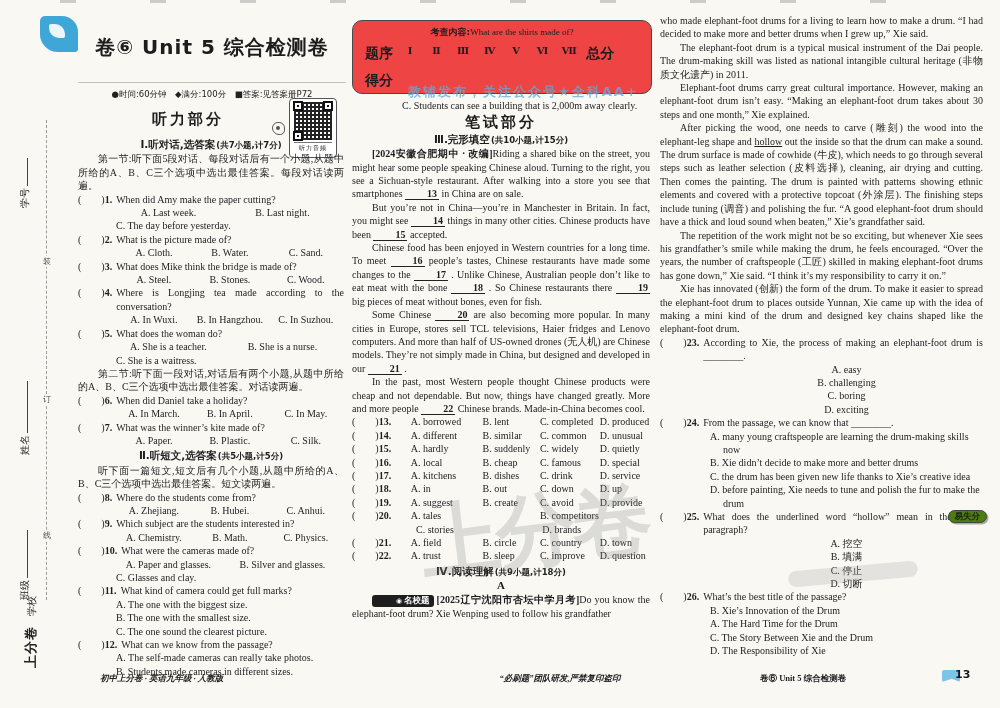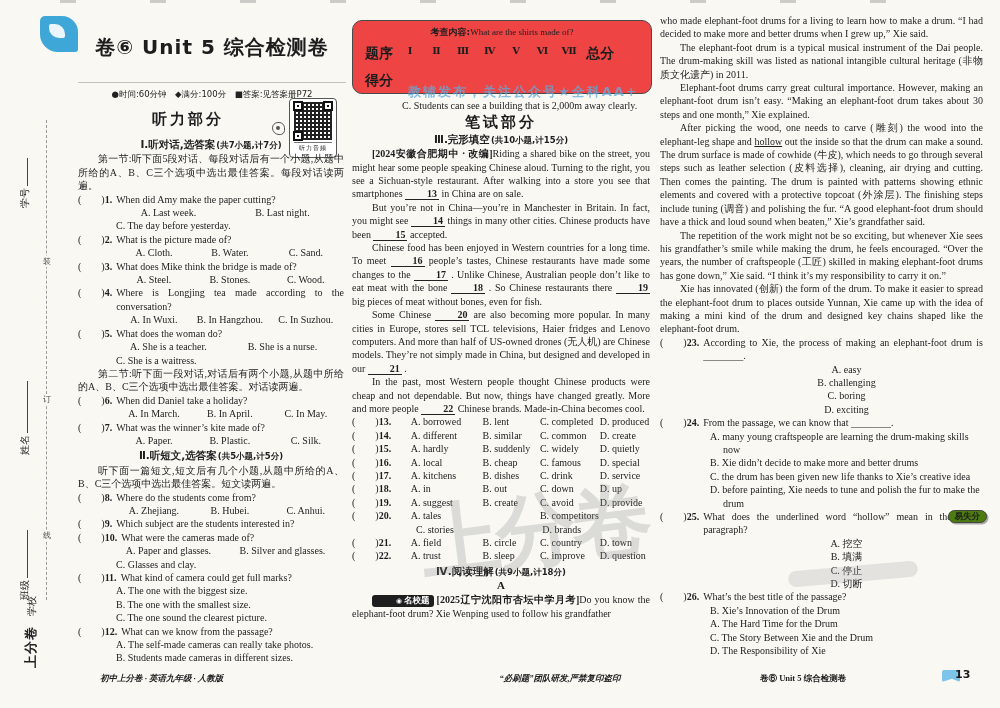--- a/index.html
+++ b/index.html
@@ -280,20 +280,25 @@
       <div class="ln opts o3" data-name="option-row">
         <span class="opt" data-name="option">A. Zhejiang.</span>
         <span class="opt" data-name="option">B. Hubei.</span>
         <span class="opt" data-name="option">C. Anhui.</span>
       </div>
       <div class="ln q" data-name="question">
         <span class="q-par" data-name="answer-paren">(　　)</span>
         <span class="q-num" data-name="question-number">9.</span>
         <span class="q-text" data-name="question-text">Which subject are the students interested in?</span>
       </div>
+      <div class="ln opts o3" data-name="option-row">
+        <span class="opt" data-name="option">A. Chemistry.</span>
+        <span class="opt" data-name="option">B. Math.</span>
+        <span class="opt" data-name="option">C. Physics.</span>
+      </div>
       <div class="ln q" data-name="question">
         <span class="q-par" data-name="answer-paren">(　　)</span>
         <span class="q-num" data-name="question-number">10.</span>
         <span class="q-text" data-name="question-text">What were the cameras made of?</span>
       </div>
       <div class="ln opts o2" data-name="option-row">
         <span class="opt" data-name="option">A. Paper and glasses.</span>
         <span class="opt" data-name="option">B. Silver and glasses.</span>
       </div>
       <div class="ln optline" data-name="option">C. Glasses and clay.</div>
@@ -332,21 +337,21 @@
           <span class="opt" data-name="option">D. produced</span>
         </span>
       </div>
       <div class="ln cloze" data-name="cloze-option-row">
         <span class="q-par" data-name="answer-paren">(　　)</span>
         <span class="q-num" data-name="question-number">14.</span>
         <span class="cl-opts c4" data-name="cloze-options">
           <span class="opt" data-name="option">A. different</span>
           <span class="opt" data-name="option">B. similar</span>
           <span class="opt" data-name="option">C. common</span>
-          <span class="opt" data-name="option">D. create</span>
+          <span class="opt" data-name="option">D. unusual</span>
         </span>
       </div>
       <div class="ln cloze" data-name="cloze-option-row">
         <span class="q-par" data-name="answer-paren">(　　)</span>
         <span class="q-num" data-name="question-number">15.</span>
         <span class="cl-opts c4" data-name="cloze-options">
           <span class="opt" data-name="option">A. hardly</span>
           <span class="opt" data-name="option">B. suddenly</span>
           <span class="opt" data-name="option">C. widely</span>
           <span class="opt" data-name="option">D. quietly</span>

